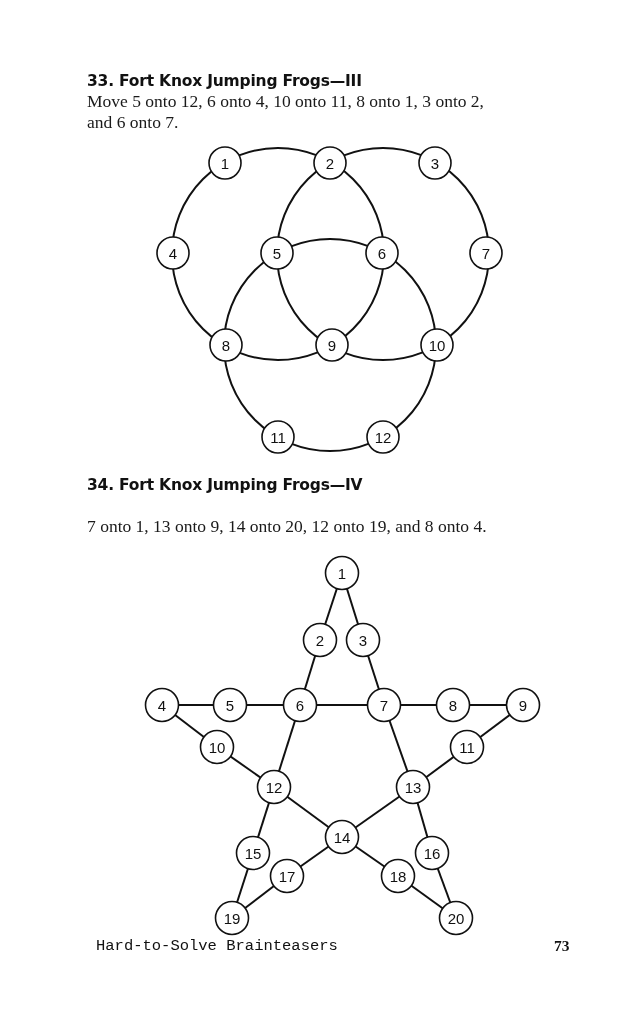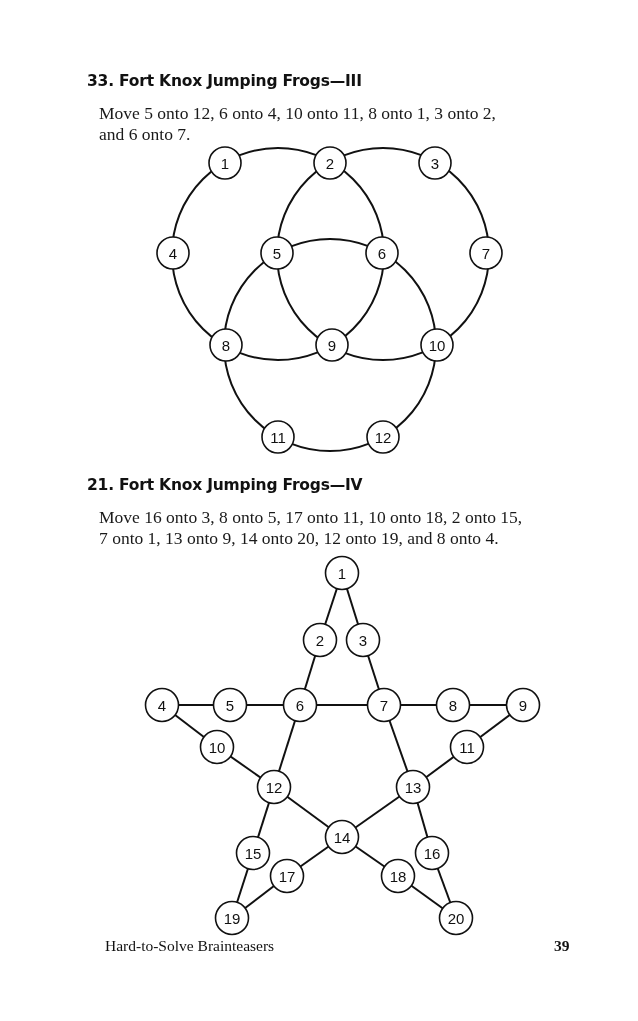--- a/index.html
+++ b/index.html
@@ -5,25 +5,25 @@
   html, body { margin: 0; padding: 0; background: #ffffff; }
   body { width: 638px; height: 1021px; position: relative; overflow: hidden; color: #111; }
   .heading {
     position: absolute; left: 87px;
     font-family: "DejaVu Sans", sans-serif; font-weight: bold;
     font-size: 15.5px; letter-spacing: -0.2px; white-space: nowrap; margin: 0;
   }
   .body-text {
     position: absolute; left: 87px; width: 500px;
     font-family: "Liberation Serif", serif; font-size: 17.5px; line-height: 21px;
-    margin: 12px; color: #1a1a1a;
+    margin: 0; color: #1a1a1a;
   }
   .footer-left {
     position: absolute; left: 96px; top: 937px;
-    font-family: Liberation Serif, serif; font-size: 15.5px; color: #111; margin-left: 9px;
+    font-family: Liberation Mono, monospace; font-size: 15.5px; color: #111;
   }
   .footer-right {
     position: absolute; left: 554px; top: 937px;
     font-family: "Liberation Serif", serif; font-size: 15.5px; font-weight: bold; color: #111;
   }
   svg.diagram { position: absolute; left: 0; top: 0; overflow: visible; }
   .node circle { fill: #fff; stroke: #111; stroke-width: 1.6; }
   .node text {
     font-family: "Liberation Sans", sans-serif; font-size: 15px;
     text-anchor: middle; dominant-baseline: central; fill: #111;
@@ -32,23 +32,23 @@
 </style>
 </head>
 <body>
 
 <h2 class="heading" style="top:72px;">33. Fort Knox Jumping Frogs—III</h2>
 <p class="body-text" style="top:91px;">
   <span>Move 5 onto 12, 6 onto 4, 10 onto 11, 8 onto 1, 3 onto 2,</span><br>
   <span>and 6 onto 7.</span>
 </p>
 
-<h2 class="heading" style="top:476px;">21. Fort Knox Jumping Frogs—IV</h2>
+<h2 class="heading" style="top:476px;">34. Fort Knox Jumping Frogs—IV</h2>
 <p class="body-text" style="top:495px;">
-  <span>Move 16 onto 3, 8 onto 5, 17 onto 11, 10 onto 18, 2 onto 15,</span><br>
+  <br>
   <span>7 onto 1, 13 onto 9, 14 onto 20, 12 onto 19, and 8 onto 4.</span>
 </p>
 
 <svg class="diagram" width="638" height="1021">
   <g id="diagram-33">
       <circle cx="278" cy="254" r="106" class="edge"></circle>
       <circle cx="383" cy="254" r="106" class="edge"></circle>
       <circle cx="330" cy="345" r="106" class="edge"></circle>
       <g class="node">
         <circle cx="225" cy="163" r="16"></circle>
@@ -202,13 +202,13 @@
         <text x="232" y="918.5">19</text>
       </g>
       <g class="node">
         <circle cx="456" cy="918" r="16.5"></circle>
         <text x="456" y="918.5">20</text>
       </g>
     </g>
 </svg>
 
 <div class="footer-left">Hard-to-Solve Brainteasers</div>
-<div class="footer-right">39</div>
+<div class="footer-right">73</div>
 
 </body></html>

